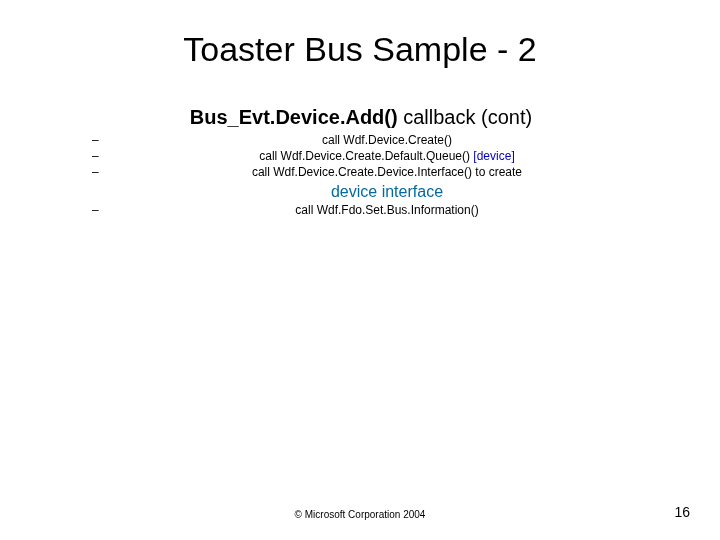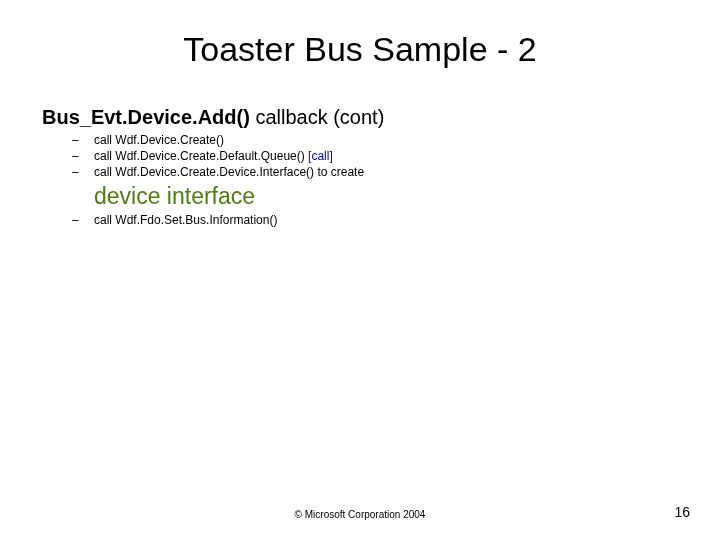--- a/index.html
+++ b/index.html
@@ -11,32 +11,33 @@
       width: 720px;
       height: 540px;
       background: white;
       font-family: Arial, Helvetica, sans-serif;
       position: relative;
       overflow: hidden;
     }
     .slide {
       width: 100%;
       height: 100%;
-      padding: 30px 40px;
+      padding: 30px 60px;
       position: relative;
     }
     .title {
       font-size: 34px;
       font-weight: normal;
       text-align: center;
       color: #000;
       margin-bottom: 35px;
     }
     .content {
       padding-left: 2px;
+      text-align: center;
     }
     .heading-line {
       font-size: 20px;
       line-height: 1.3;
       color: #000;
       margin-bottom: 2px;
     }
     .heading-bold {
       font-weight: bold;
     }
@@ -54,23 +55,23 @@
       position: relative;
       padding-left: 22px;
     }
     .bullet-item::before {
       content: "–";
       position: absolute;
       left: 0;
       top: 0;
     }
     .bullet-continuation {
-      font-size: 23px;
+      font-size: 16px;
       line-height: 1.35;
-      color: #4d7c0f;
+      color: #0369a1;
       padding-left: 22px;
     }
     .ioctl {
       color: #0000cc;
     }
     .footer {
       position: absolute;
       bottom: 20px;
       left: 0;
       width: 100%;
@@ -95,21 +96,21 @@
   <div class="content">
     <div class="heading-line">
       <span class="heading-bold">Bus_Evt.Device.Add()</span><span class="heading-normal"> callback (cont)</span>
     </div>
 
     <ul class="bullet-list">
       <li class="bullet-item">
         <span>call Wdf.Device.Create()</span>
       </li>
       <li class="bullet-item">
-        <span>call Wdf.Device.Create.Default.Queue() </span><span class="ioctl">[call]</span>
+        <span>call Wdf.Device.Create.Default.Queue() </span><span class="ioctl">[device]</span>
       </li>
       <li class="bullet-item">
         <span>call Wdf.Device.Create.Device.Interface() to create</span>
       </li>
       <div class="bullet-continuation">device interface</div>
       <li class="bullet-item">
         <span>call Wdf.Fdo.Set.Bus.Information()</span>
       </li>
     </ul>
   </div>

